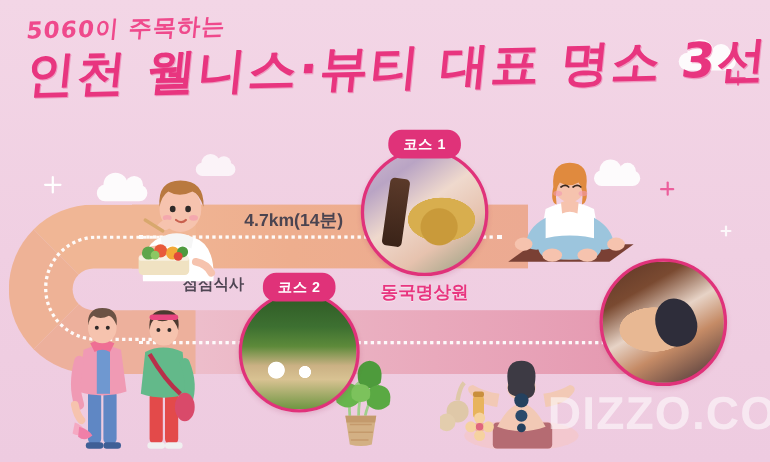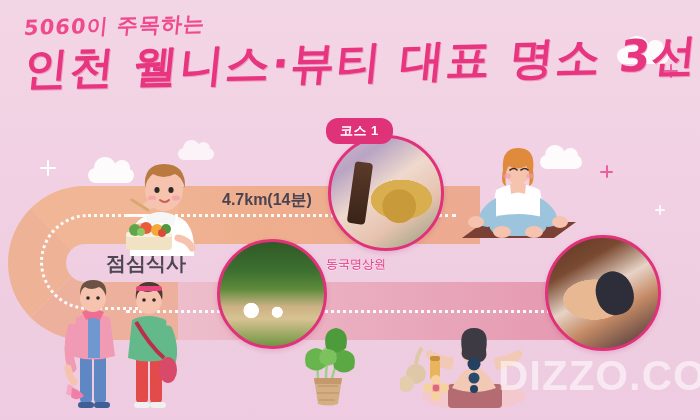--- a/index.html
+++ b/index.html
@@ -82,36 +82,36 @@
   }
 
   .dist{
     position:absolute;font-size:16px;font-weight:700;color:#4b4450;
     font-family:"Liberation Sans",sans-serif;white-space:nowrap;
   }
   .dist-1{left:222px;top:190px;}
   .dist-2{left:395px;top:287px;}
 
   
-  .node{position:absolute;z-index:5;}
+  .node{position:absolute;z-index:5;text-align:center;}
   .badge{
     display:inline-block;background:#e03279;color:#fff;
     font-size:13px;font-weight:700;letter-spacing:.5px;
     padding:4px 14px;border-radius:12px;position:relative;z-index:3;
     font-family:"Liberation Sans",sans-serif;white-space:nowrap;
   }
   .photo{
     width:104px;height:104px;border-radius:50%;
     border:3px solid #e0327a;margin:-9px auto 0;
     position:relative;overflow:hidden;z-index:2;
     box-shadow:0 2px 5px rgba(160,40,90,.18);
   }
   .photo-lg{width:110px;height:110px;}
   .caption{
-    margin-top:5px;font-size:12px;font-weight:400;color:#e8357f;
+    margin-top:5px;font-size:16px;font-weight:700;color:#e8357f;
     font-family:"Liberation Sans",sans-serif;white-space:nowrap;
     text-shadow:0 1px 0 rgba(255,255,255,.5);
   }
 
   .n1{left:326px;top:118px;width:120px;}
   .n2{left:212px;top:248px;width:120px;}
   .n3{left:540px;top:244px;width:126px;}
 
   
   .ph-bowl{
@@ -139,22 +139,22 @@
       linear-gradient(150deg,#5c3526 0%,#7a4a31 26%,#e7d3c6 48%,#c58b66 66%,#3a2b33 100%);
   }
   .ph-spa:after{
     content:"";position:absolute;left:44%;top:30%;width:34%;height:40%;
     border-radius:50% 50% 45% 45%;background:#2e2d3a;transform:rotate(-18deg);
   }
 
   
   .lunch{position:absolute;left:108px;top:160px;width:110px;height:96px;z-index:4;}
   .lunch-cap{
-    position:absolute;left:106px;top:250px;width:116px;text-align:left;
-    font-size:20px;font-weight:700;color:#4f4654;font-family:"Liberation Sans",sans-serif;
+    position:absolute;left:106px;top:250px;width:116px;text-align:right;
+    font-size:14px;font-weight:700;color:#4f4654;font-family:"Liberation Sans",sans-serif;
   }
 
   
   .wm{
     position:absolute;left:498px;top:352px;font-size:42px;font-weight:700;
     color:rgba(255,255,255,.55);letter-spacing:1px;
     font-family:"Liberation Sans",sans-serif;pointer-events:none;z-index:7;
   }
 
   .ill{position:absolute;z-index:4;}
@@ -305,20 +305,21 @@
     </g>
   </svg>
 
   <div class="node n1">
     <div class="badge">코스 1</div>
     <div class="photo photo-lg ph-bowl"></div>
     <div class="caption">동국명상원</div>
   </div>
 
   <div class="node n2">
+    <div class="badge">코스 2</div>
     <div class="photo ph-garden"></div>
   </div>
 
   <div class="node n3">
     <div class="photo photo-lg ph-spa"></div>
   </div>
 
   <div class="wm">DIZZO.COM</div>
 
 </div>

